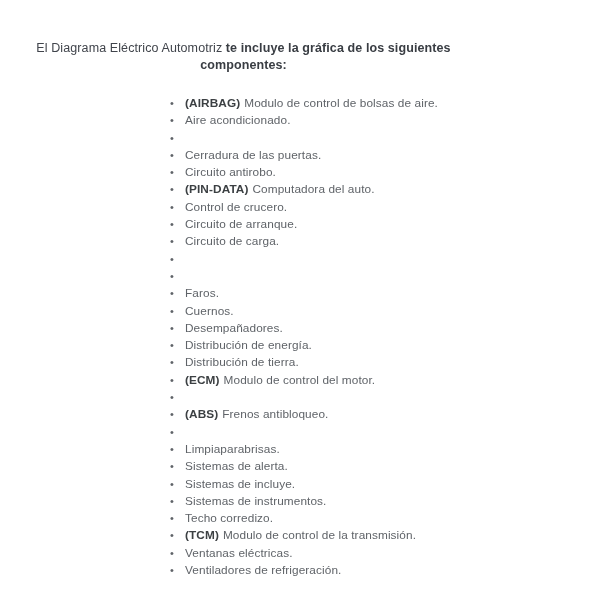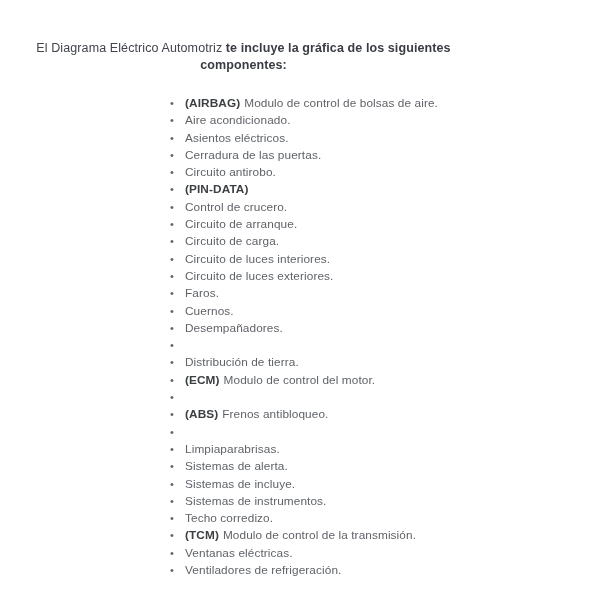--- a/index.html
+++ b/index.html
@@ -83,38 +83,38 @@
 
     <li>
       <span class="bullet">•</span>
 
       <span class="item-text">Aire acondicionado.</span>
     </li>
 
     <li>
       <span class="bullet">•</span>
 
-      <span class="item-text">Asientos eléctricos.</span>
     </li>
 
     <li>
       <span class="bullet">•</span>
 
       <span class="item-text">Cerradura de las puertas.</span>
     </li>
 
     <li>
       <span class="bullet">•</span>
 
       <span class="item-text">Circuito antirobo.</span>
     </li>
 
     <li>
       <span class="bullet">•</span>
       <span class="item-bold">(PIN-DATA)</span>
+      <span class="item-text">Computadora del auto.</span>
     </li>
 
     <li>
       <span class="bullet">•</span>
 
       <span class="item-text">Control de crucero.</span>
     </li>
 
     <li>
       <span class="bullet">•</span>
@@ -124,27 +124,25 @@
 
     <li>
       <span class="bullet">•</span>
 
       <span class="item-text">Circuito de carga.</span>
     </li>
 
     <li>
       <span class="bullet">•</span>
 
-      <span class="item-text">Circuito de luces interiores.</span>
-    </li>
-
-    <li>
-      <span class="bullet">•</span>
-
-      <span class="item-text">Circuito de luces exteriores.</span>
+    </li>
+
+    <li>
+      <span class="bullet">•</span>
+
     </li>
 
     <li>
       <span class="bullet">•</span>
 
       <span class="item-text">Faros.</span>
     </li>
 
     <li>
       <span class="bullet">•</span>
@@ -154,20 +152,21 @@
 
     <li>
       <span class="bullet">•</span>
 
       <span class="item-text">Desempañadores.</span>
     </li>
 
     <li>
       <span class="bullet">•</span>
 
+      <span class="item-text">Distribución de energía.</span>
     </li>
 
     <li>
       <span class="bullet">•</span>
 
       <span class="item-text">Distribución de tierra.</span>
     </li>
 
     <li>
       <span class="bullet">•</span>

